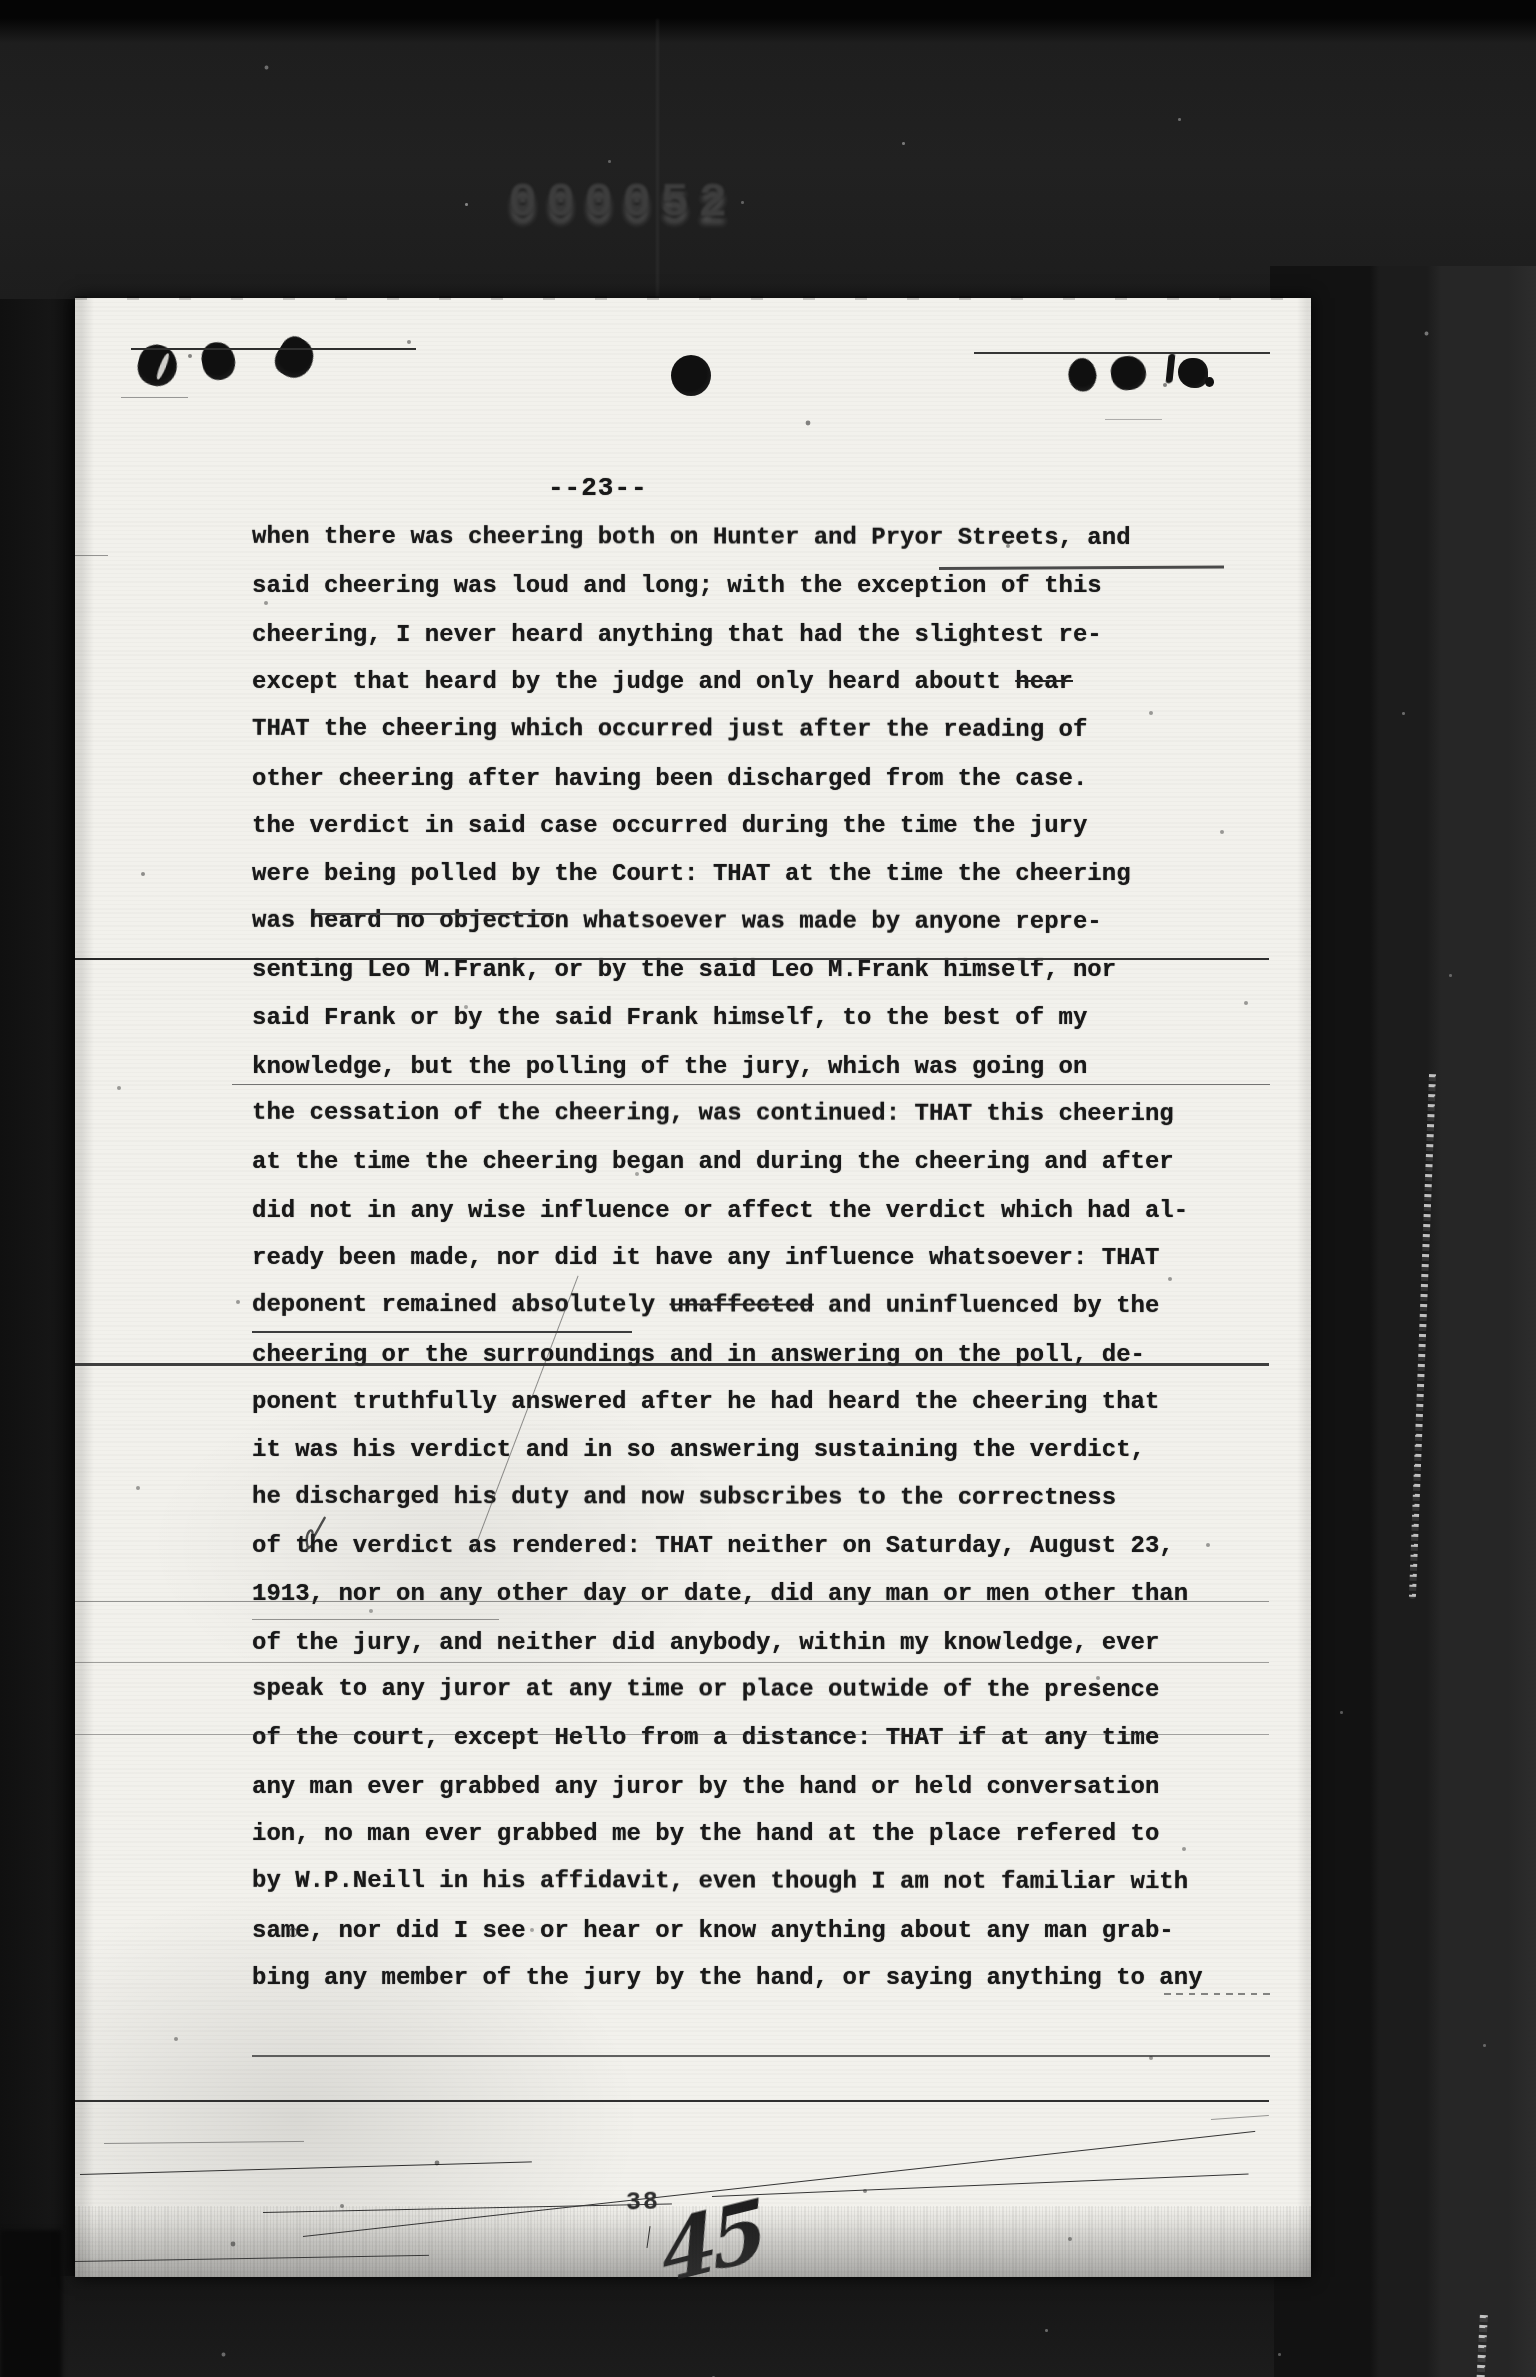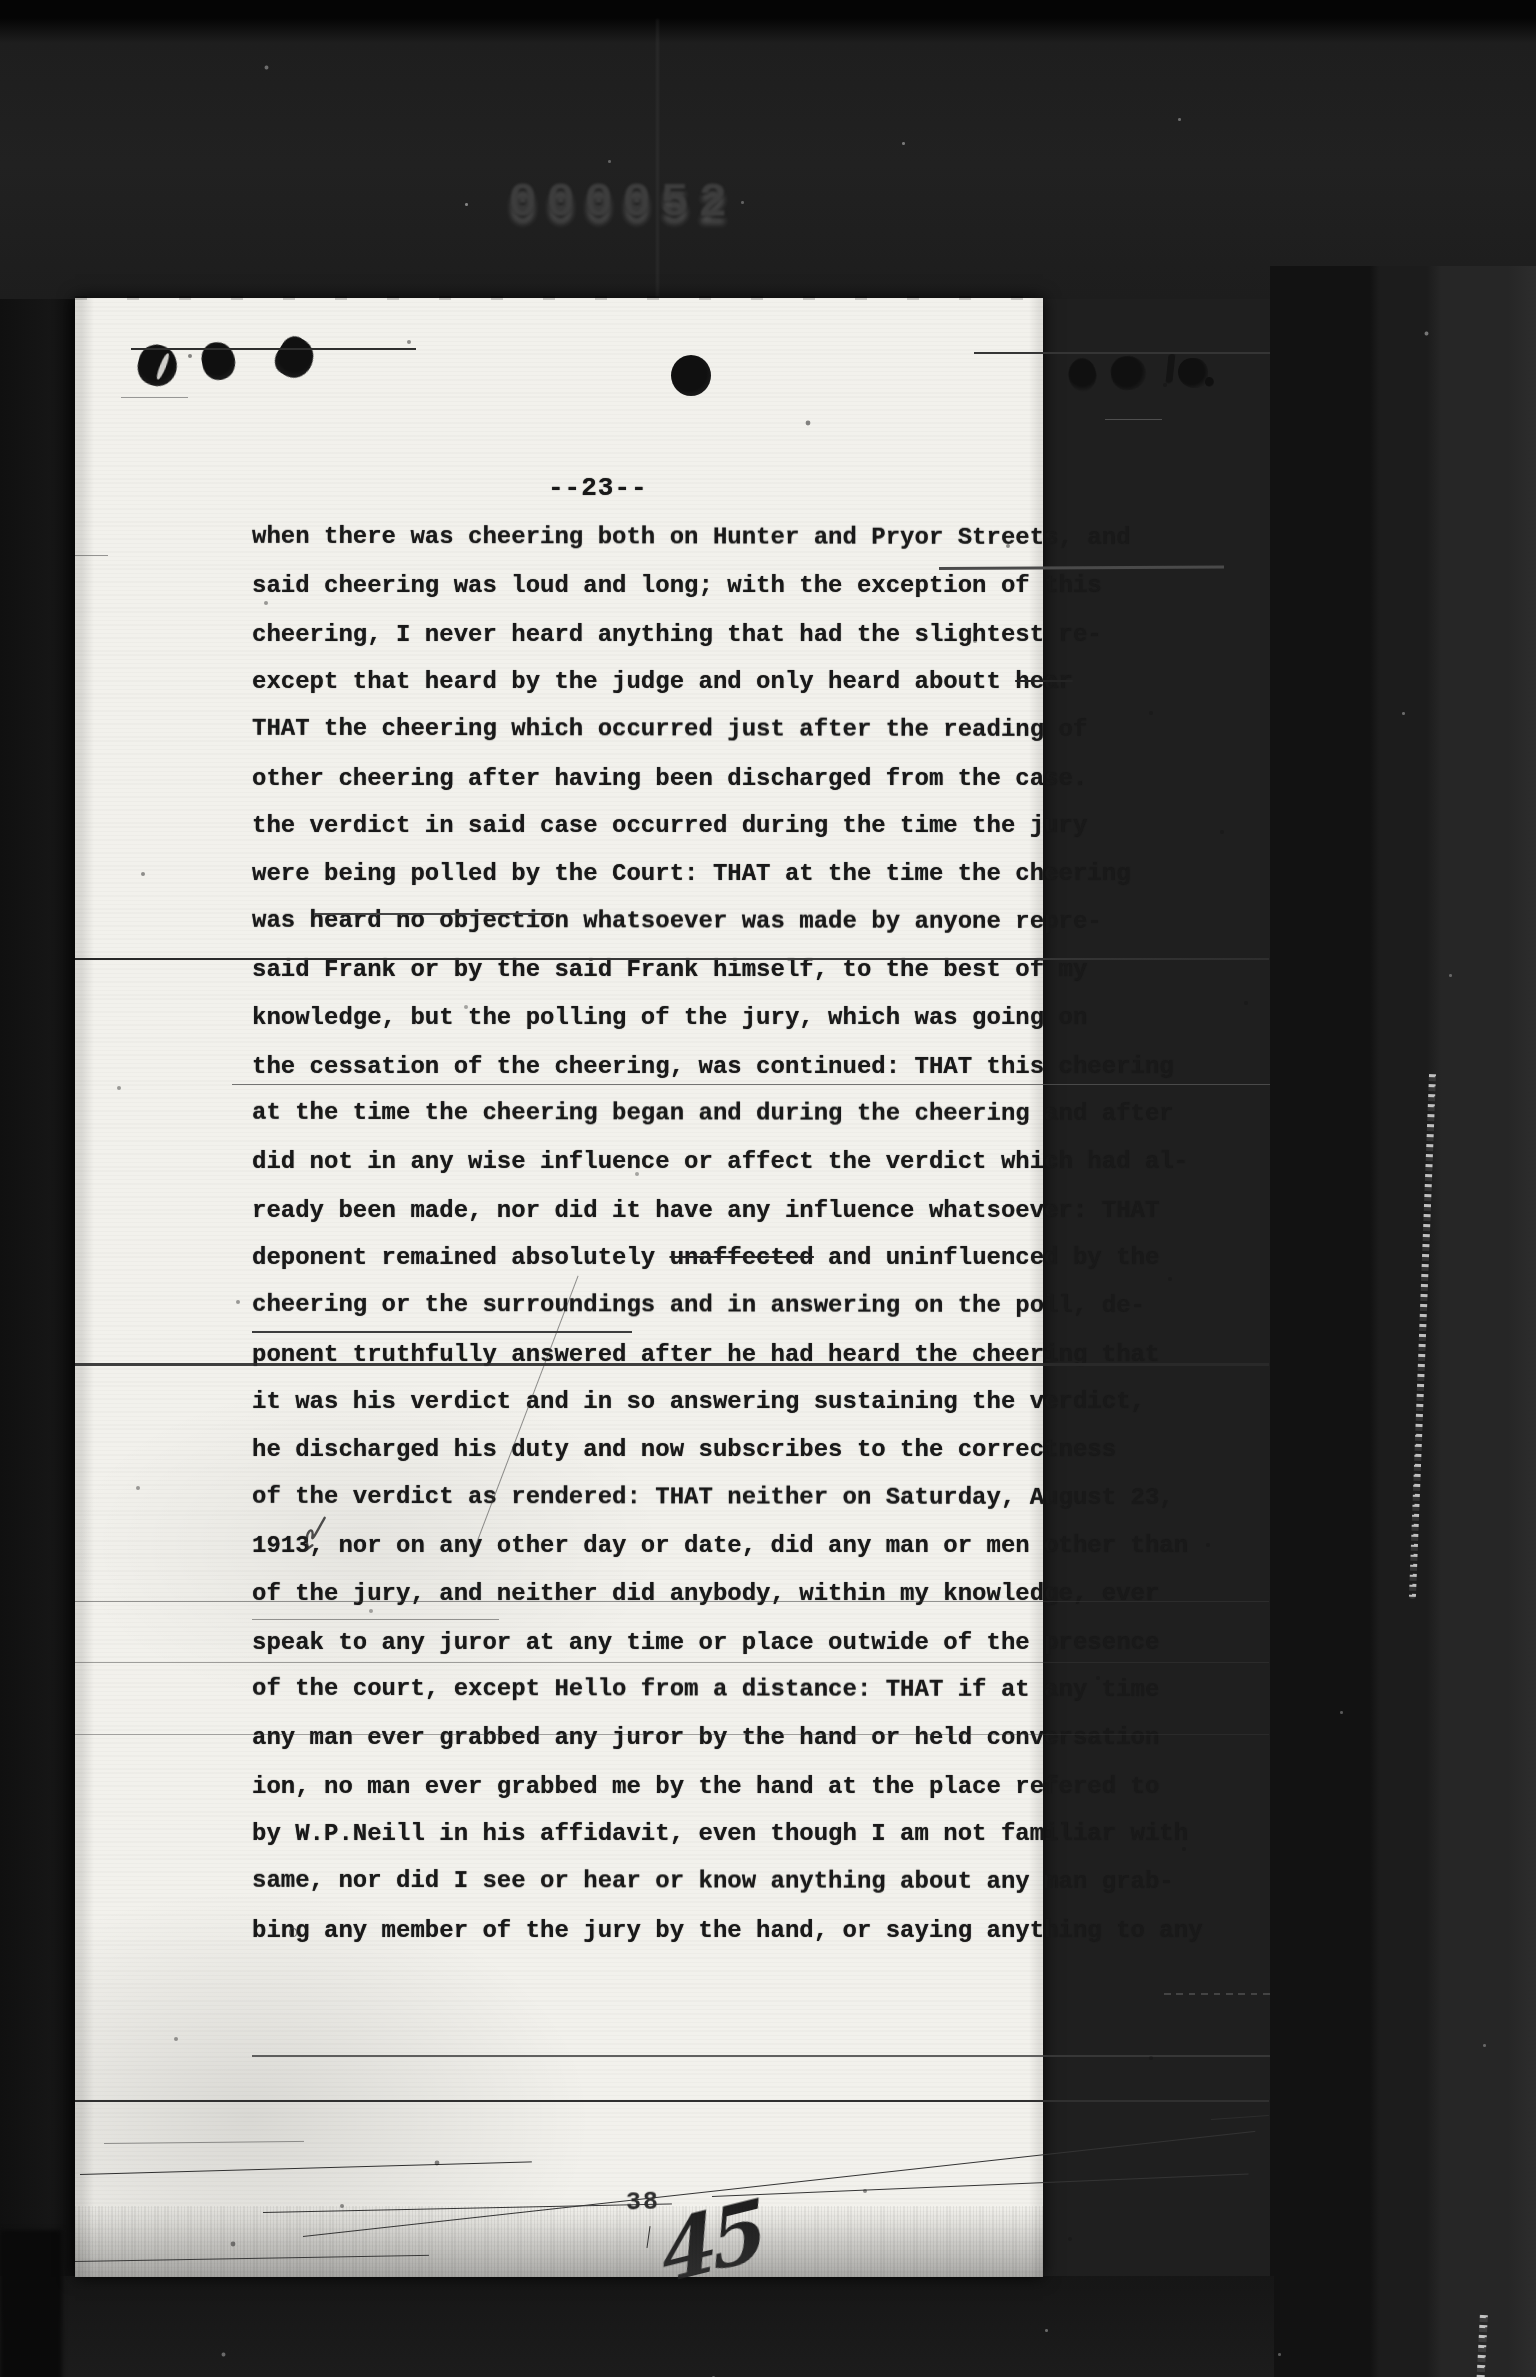--- a/index.html
+++ b/index.html
@@ -35,21 +35,21 @@
       333px 2425px 0 1px rgba(255,255,255,.3),1279px 2354px 0 1px rgba(255,255,255,.3);}
 
   
   .film-scratch{position:absolute;border-radius:4.8px;filter:blur(0.5px);opacity:.9;
     background:repeating-linear-gradient(178deg,rgba(255,255,255,0) 0 3.3px,
       rgba(255,255,255,.8) 3.3px 5.7px,rgba(255,255,255,.12) 5.7px 10px);}
   .film-scratch.s1{left:1419px;top:1071px;width:7.1px;height:528px;transform:rotate(2.2deg);}
   .film-scratch.s2{left:1477px;top:2312px;width:8px;height:116px;transform:rotate(3deg);}
 
   
-  .page{position:absolute;left:75px;top:298px;width:968px;height:1979px;
+  .page{position:absolute;left:75px;top:298px;width:1236px;height:1979px;
     background:
       radial-gradient(571px 380px at 18% 92%,rgba(0,0,0,.10),transparent 60%),
       radial-gradient(428px 238px at 30% 63%,rgba(0,0,0,.05),transparent 70%),
       linear-gradient(90deg,rgba(0,0,0,.10) 0 6.7px,transparent 19px),
       linear-gradient(270deg,rgba(0,0,0,.08) 0 3.8px,transparent 14.3px),
       linear-gradient(0deg,rgba(0,0,0,.05),transparent 57px),
       repeating-linear-gradient(0deg,rgba(0,0,0,.018) 0 1.4px,transparent 1.4px 4.3px),
       #f2f1ec;
     box-shadow:0 0 16px rgba(0,0,0,.85);color:#191919;}
   .page::after{content:"";position:absolute;left:0;bottom:0;width:100%;height:71px;
@@ -140,20 +140,21 @@
     <div class="text-lines">
         <div class="tline">when there was cheering both on Hunter and Pryor Streets, and</div>
         <div class="tline">said cheering was loud and long; with the exception of this</div>
         <div class="tline">cheering, I never heard anything that had the slightest re-</div>
         <div class="tline">except that heard by the judge and only heard aboutt <s>hear</s></div>
         <div class="tline">THAT the cheering which occurred just after the reading of</div>
         <div class="tline">other cheering after having been discharged from the case.</div>
         <div class="tline">the verdict in said case occurred during the time the jury</div>
         <div class="tline">were being polled by the Court: THAT at the time the cheering</div>
         <div class="tline">was heard no objection whatsoever was made by anyone repre-</div>
+        <div class="tline">senting Leo M.Frank, or by the said Leo M.Frank himself, nor</div>
         <div class="tline">said Frank or by the said Frank himself, to the best of my</div>
         <div class="tline">knowledge, but the polling of the jury, which was going on</div>
         <div class="tline">the cessation of the cheering, was continued: THAT this cheering</div>
         <div class="tline">at the time the cheering began and during the cheering and after</div>
         <div class="tline">did not in any wise influence or affect the verdict which had al-</div>
         <div class="tline">ready been made, nor did it have any influence whatsoever: THAT</div>
         <div class="tline">deponent remained absolutely <s>unaffected</s> and uninfluenced by the</div>
         <div class="tline">cheering or the surroundings and in answering on the poll, de-</div>
         <div class="tline">ponent truthfully answered after he had heard the cheering that</div>
         <div class="tline">it was his verdict and in so answering sustaining the verdict,</div>

